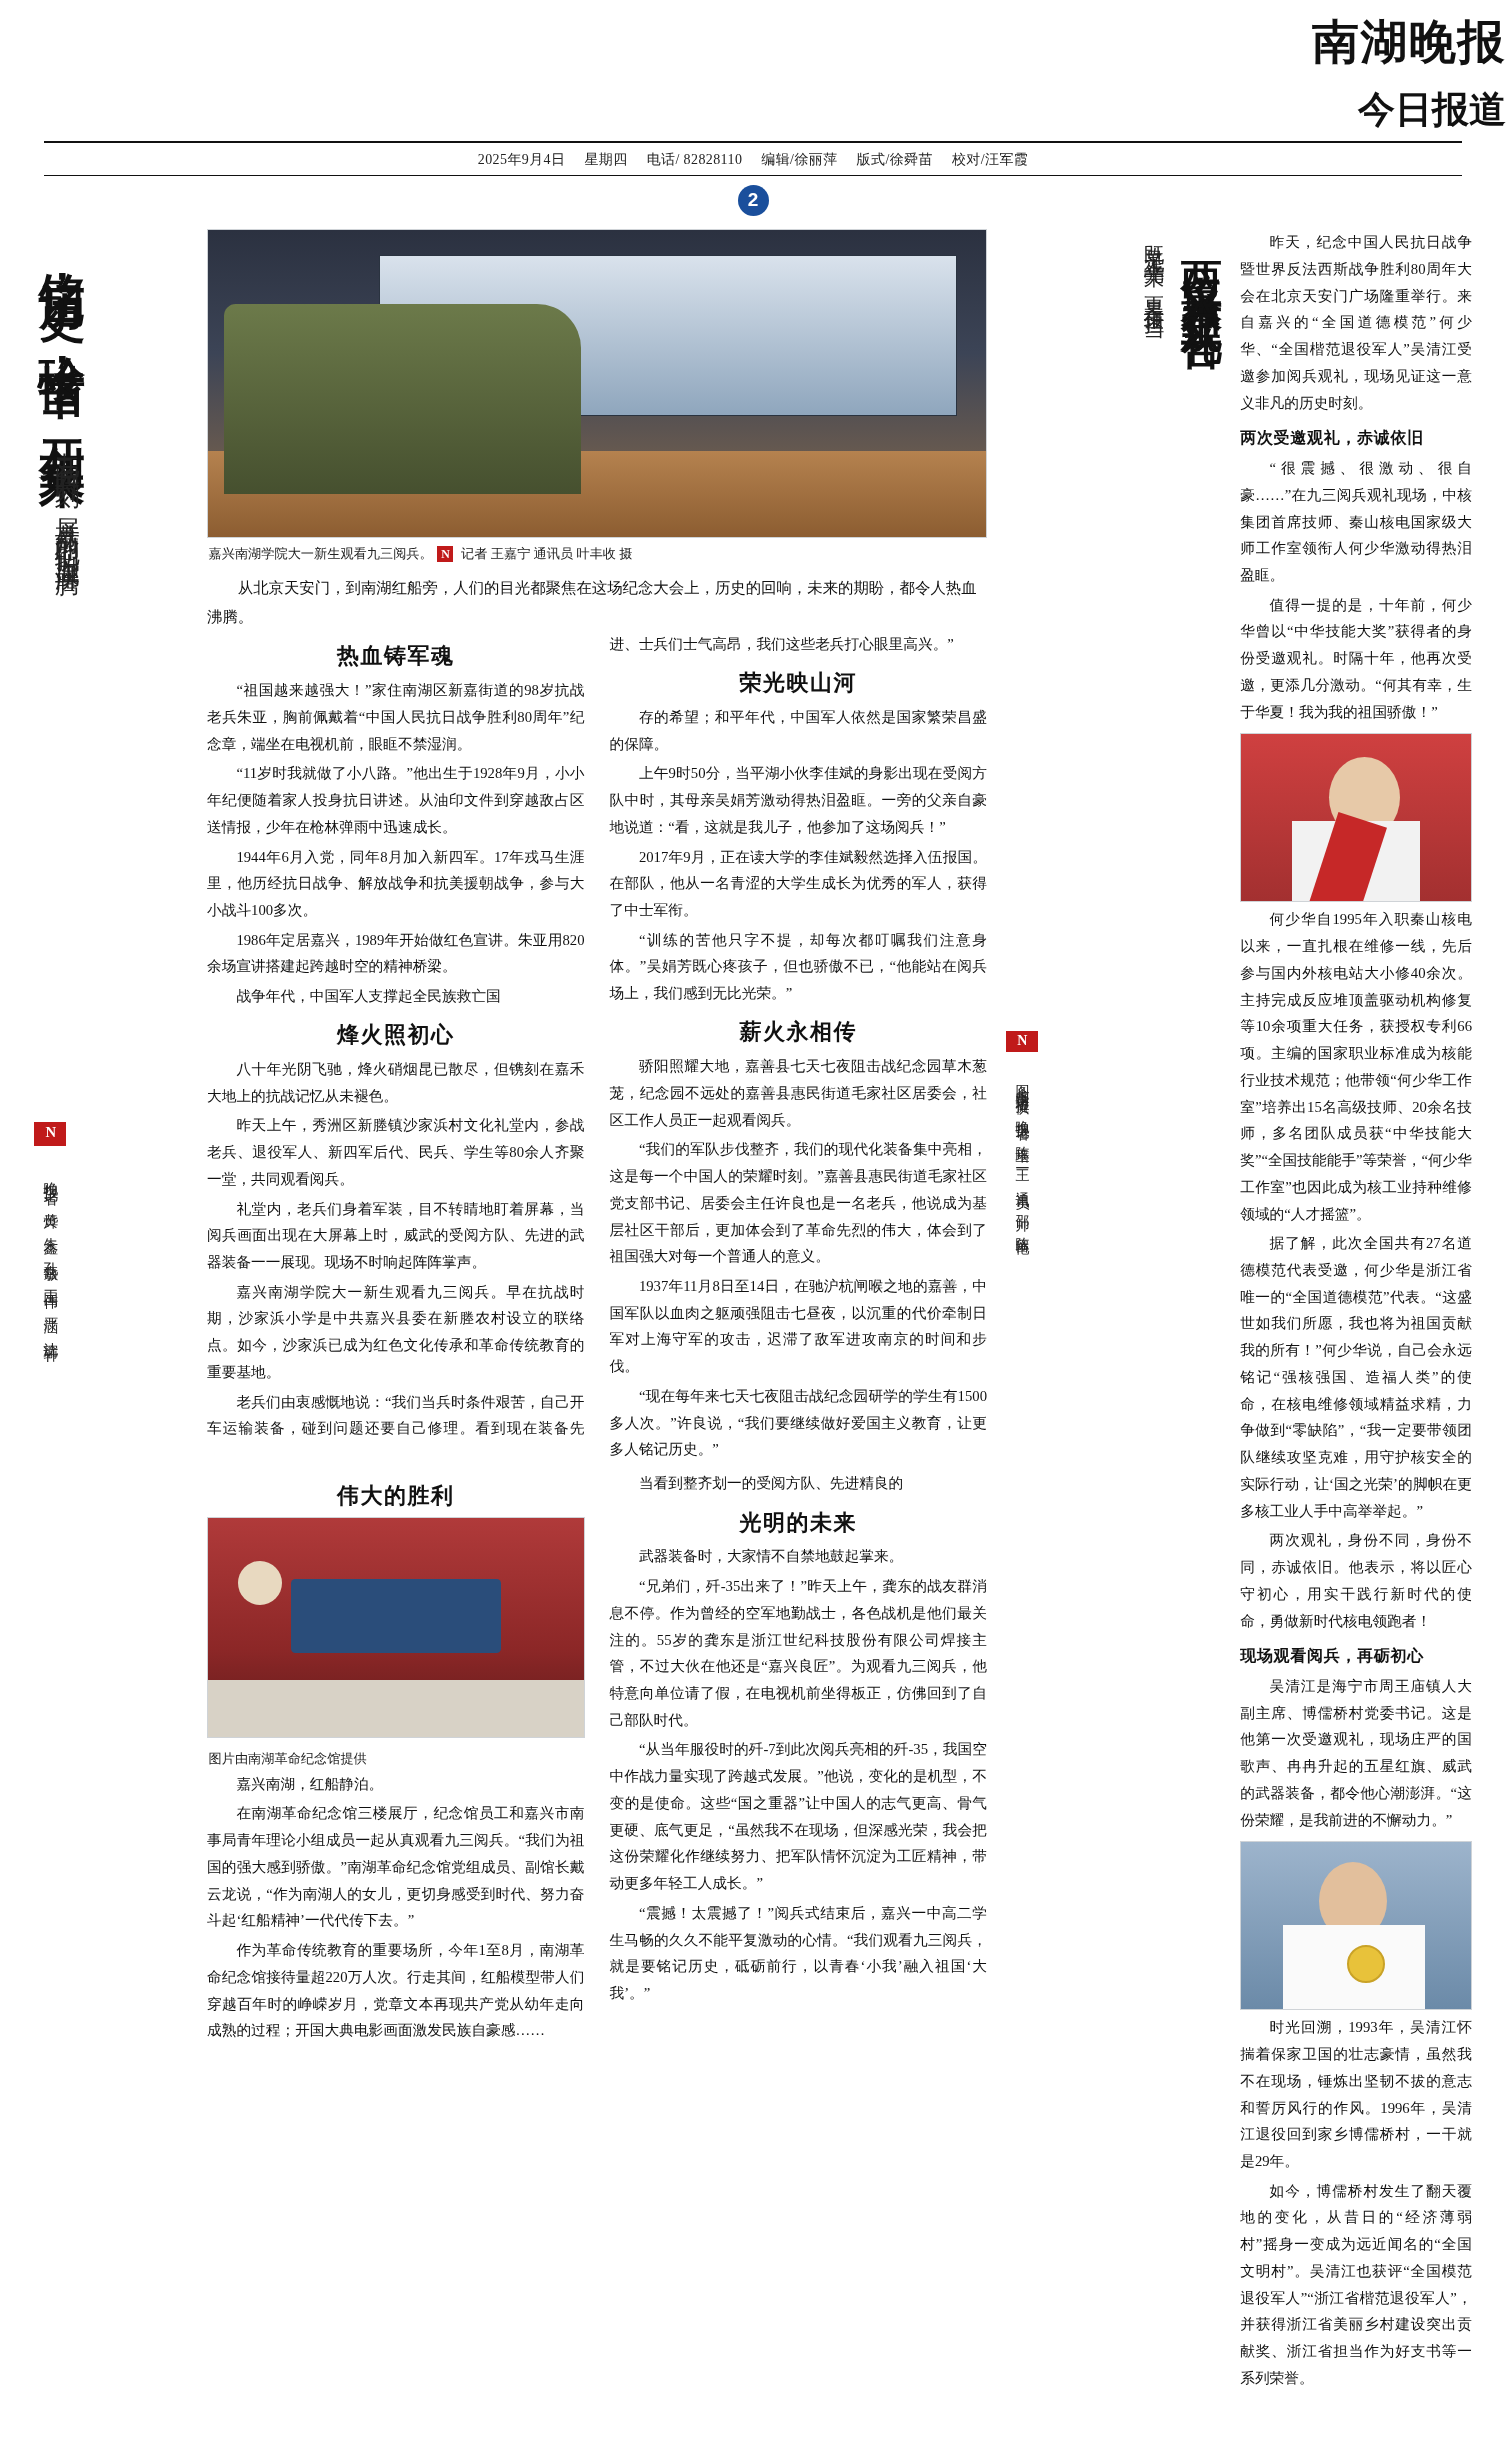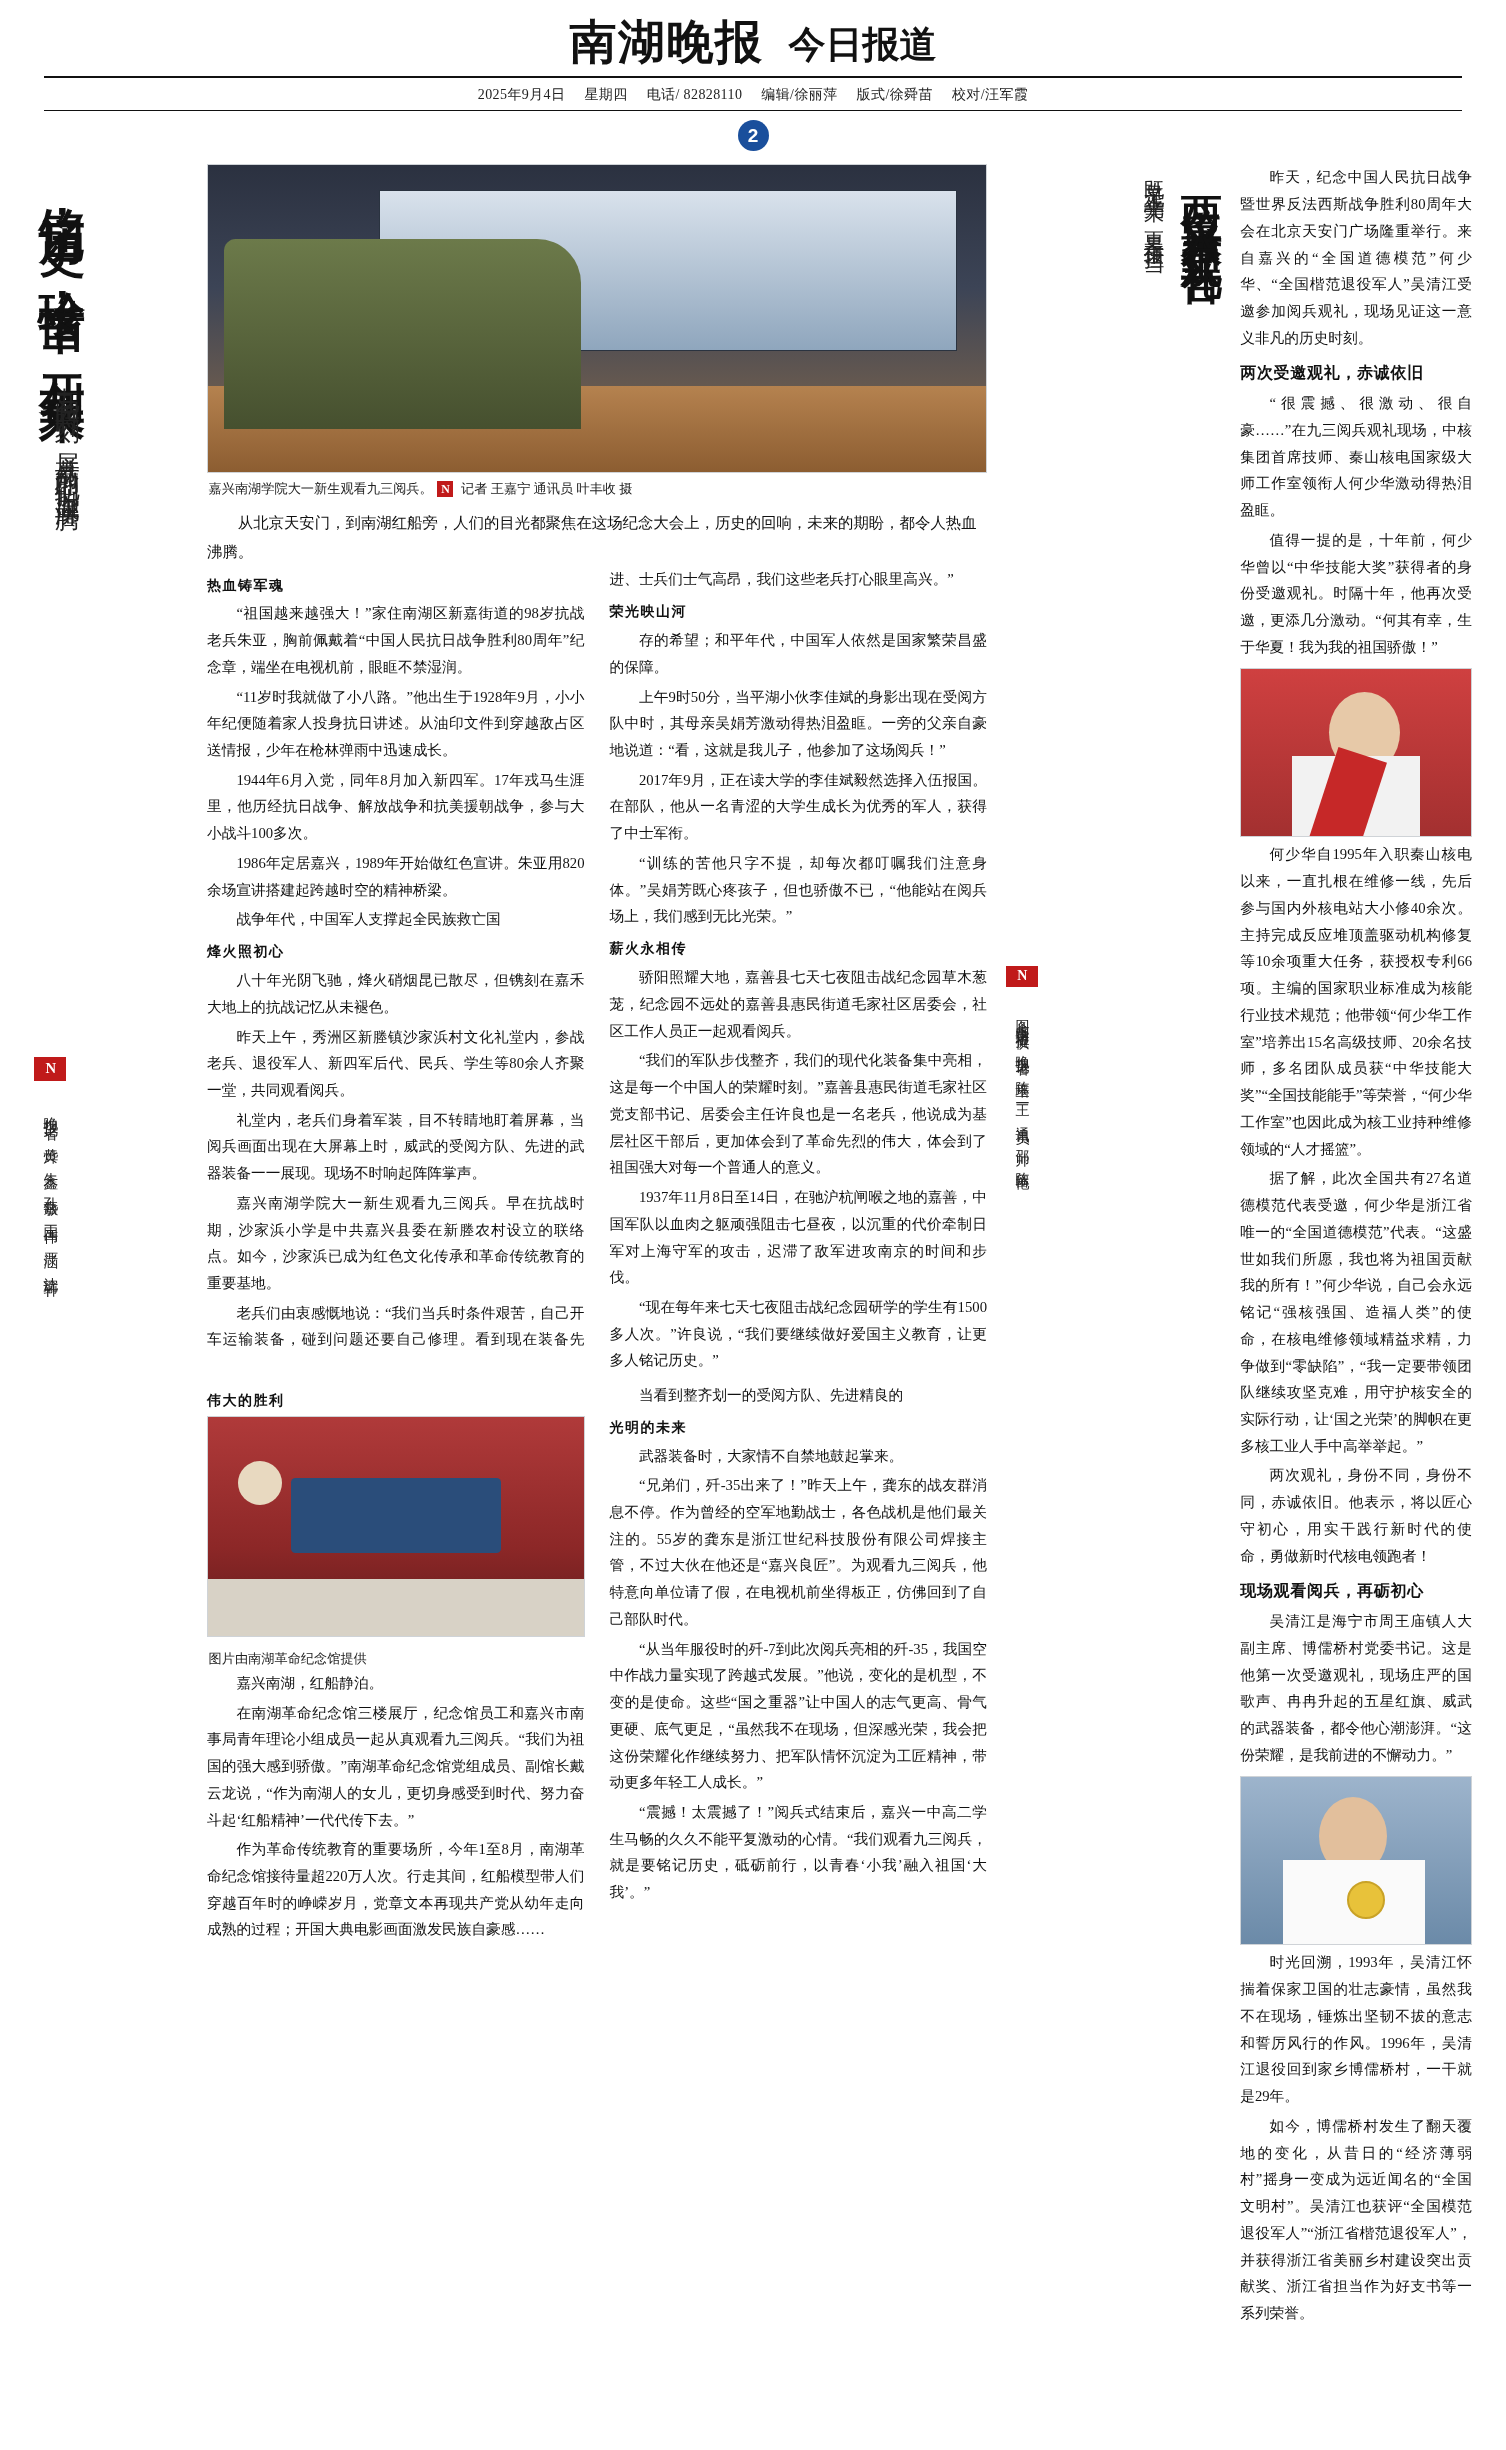--- a/index.html
+++ b/index.html
@@ -1,21 +1,21 @@
 <!DOCTYPE html>
 <html style="font-size:11.8px"><head>
 <meta charset="utf-8">
 <style>
   html,body{margin:0;padding:0;background:#ffffff;}
   body{width:1506px;font-family:"Liberation Serif",serif;color:#111;}
   .page{width:1506px;min-height:2450px;position:relative;padding:0;box-sizing:border-box;background:#fff;}
 
   
   .masthead{width:100%;padding:19px 0 0 0;text-align:center;}
-  .masthead-row{display:flex;justify-content:center;align-items:flex-end;gap:25px;}
+  .masthead-row{display:flex;justify-content:center;align-items:flex-end;gap:25px;flex-direction:column;}
   .paper-name{font-family:"Liberation Serif",serif;font-weight:bold;font-size:47px;letter-spacing:1.5px;color:#111;line-height:1;}
   .section-name{font-family:"Liberation Serif",serif;font-weight:bold;font-size:37px;color:#111;line-height:1;padding-bottom:2.9px;}
   .rule-thick{height:2.2px;background:#111;margin:10.3px 44px 0 44px;}
   .dateline{display:flex;justify-content:center;gap:19px;font-size:14px;color:#222;padding:7.4px 0 5.9px 0;letter-spacing:0.4px;}
   .rule-thin{height:1.5px;background:#111;margin:0 44px;}
   .page-badge{width:31px;height:31px;border-radius:50%;background:#1a4f9c;color:#fff;font-size:19px;font-weight:bold;
               display:flex;align-items:center;justify-content:center;margin:8.8px auto 0 auto;font-family:"Liberation Sans",sans-serif;}
 
   
   .content{display:flex;padding:13.2px 34px 29px 34px;box-sizing:border-box;gap:19px;}
@@ -32,21 +32,21 @@
 
   
   .photo{width:100%;background:#6b727a;position:relative;overflow:hidden;border:0.7px solid #cfd3d7;box-sizing:border-box;}
   .cap{font-size:13.2px;color:#222;padding:5.9px 1.5px 1.5px 1.5px;line-height:1.5;}
   .cap .credit-tag{background:#c01a1a;color:#fff;font-weight:bold;padding:0.7px 3.7px;margin:0 4.4px 0 1.5px;font-size:11.8px;}
 
   
   .lede{font-size:15.4px;line-height:1.85;text-indent:2em;margin:8.8px 0 0 0;}
   .twocol{column-count:2;column-gap:25px;column-rule:0;}
   .twocol p{font-size:14.7px;line-height:1.82;text-indent:2em;margin:0 0 2.9px 0;text-align:justify;}
-  .twocol h3{font-size:14px;font-weight:bold;margin:10.3px 0 5.9px 0;letter-spacing:1.5px;break-after:avoid;}
+  .twocol h3{font-size:22px;font-weight:bold;text-align:center;margin:10.3px 0 5.9px 0;letter-spacing:1.5px;break-after:avoid;}
 
   
   .rtitle-wrap{display:flex;justify-content:flex-end;gap:8.8px;}
   .rtitle{writing-mode:vertical-rl;text-orientation:upright;font-size:41px;font-weight:bold;letter-spacing:7.4px;line-height:1.25;height:794px;}
   .rsub{writing-mode:vertical-rl;text-orientation:upright;font-size:20.6px;letter-spacing:4.4px;line-height:1.35;height:515px;color:#222;}
   .rbyline{writing-mode:vertical-rl;text-orientation:upright;font-size:14px;letter-spacing:2.2px;line-height:2.1;color:#222;height:412px;}
   .rbyline .tag{background:#c01a1a;color:#fff;font-weight:bold;padding:2.2px 1.5px;display:inline-block;margin-bottom:4.4px;}
   .rcol-text p{font-size:14.7px;line-height:1.82;text-indent:2em;margin:0 0 2.9px 0;text-align:justify;}
   .rcol-text h3{font-size:16px;font-weight:bold;margin:11.8px 0 5.9px 0;letter-spacing:0.7px;}
   .photo-hall{background:linear-gradient(180deg,#2b3140 0%,#3c4456 40%,#8a6b4a 100%);}

